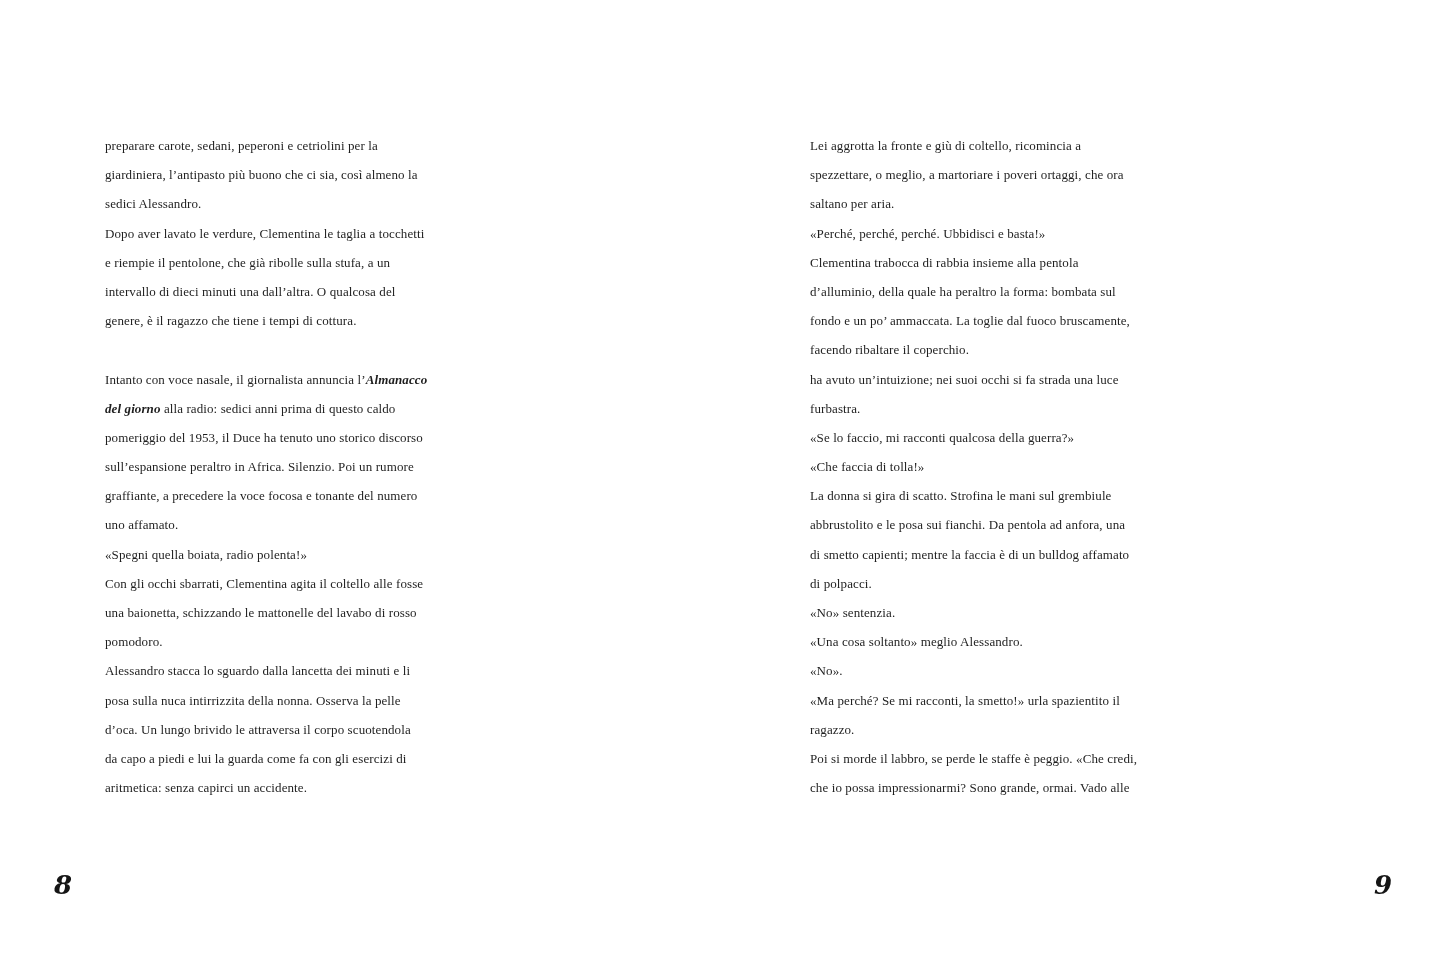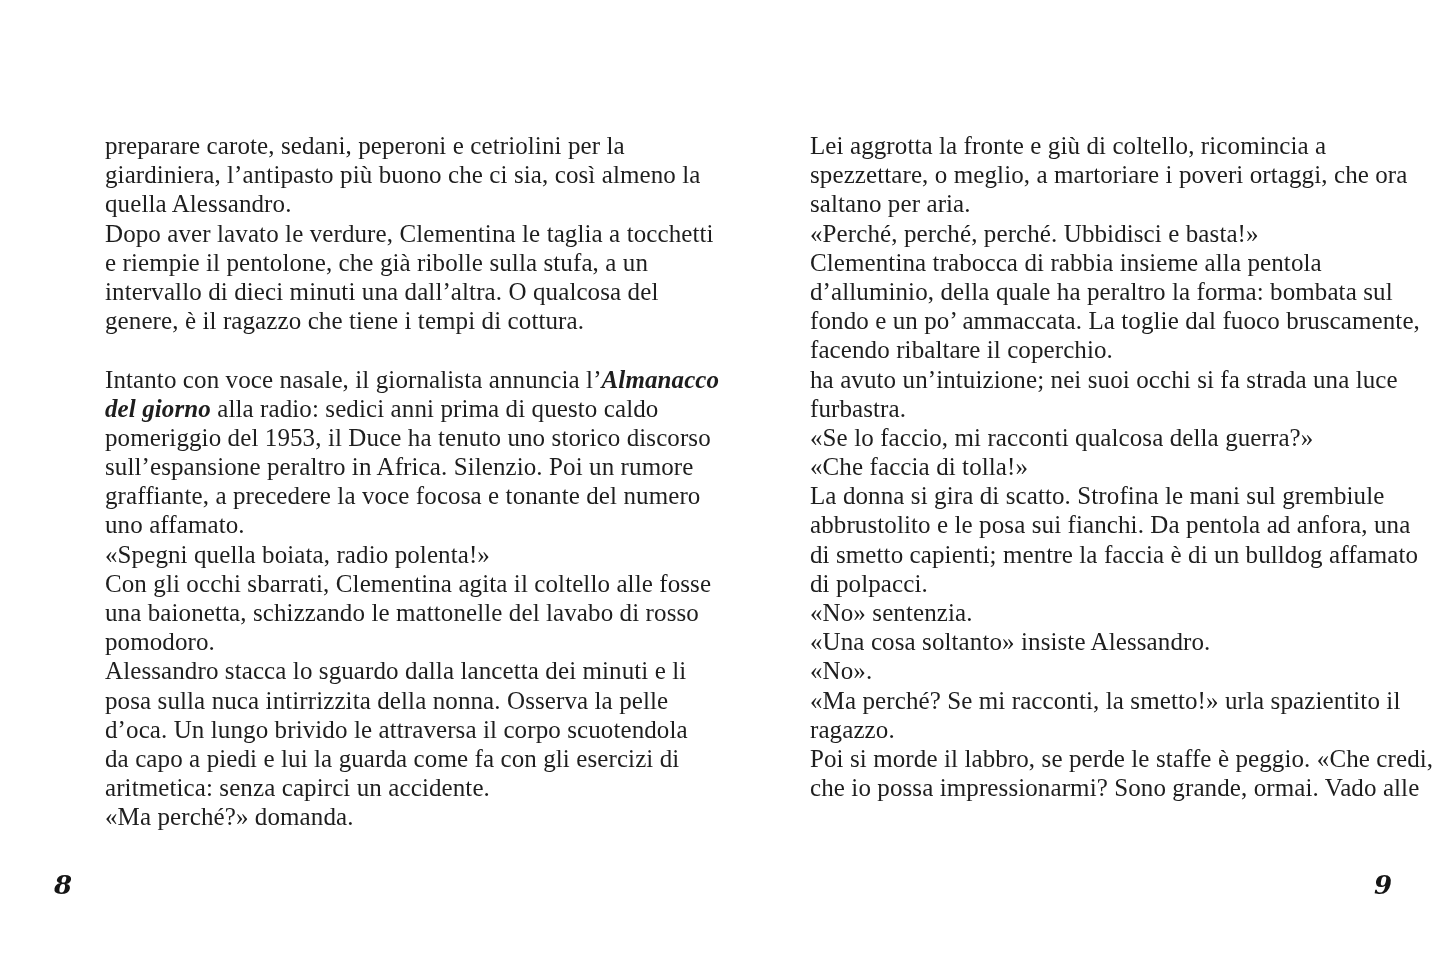--- a/index.html
+++ b/index.html
@@ -22,21 +22,21 @@
   .page {
     position: absolute;
     top: 0;
     height: 100%;
   }
   .page-left  { left: 0; width: 722px; }
   .page-right { left: 722px; width: 723px; }
   .text-block {
     position: absolute;
     top: 131px;
-    font-size: 25px;
+    font-size: 13px;
     line-height: 29.2px;
     letter-spacing: 0.1px;
     white-space: nowrap;
   }
   .page-left .text-block  { left: 105px; width: 580px; }
   .page-right .text-block { left: 88px;  width: 580px; }
   .line { height: 29.2px; }
   .italic { font-style: italic; font-weight: bold; }
   .page-number {
     position: absolute;
@@ -51,42 +51,41 @@
 </style>
 </head>
 <body>
 
 <div class="spread">
 
   <div class="page page-left">
     <div class="text-block">
         <div class="line"><span>preparare carote, sedani, peperoni e cetriolini per la</span></div>
         <div class="line"><span>giardiniera, l’antipasto più buono che ci sia, così almeno la</span></div>
-        <div class="line"><span>quella Alessandro.</span></div>
+        <div class="line"><span>sedici Alessandro.</span></div>
         <div class="line"><span>Dopo aver lavato le verdure, Clementina le taglia a tocchetti</span></div>
         <div class="line"><span>e riempie il pentolone, che già ribolle sulla stufa, a un</span></div>
         <div class="line"><span>intervallo di dieci minuti una dall’altra. O qualcosa del</span></div>
         <div class="line"><span>genere, è il ragazzo che tiene i tempi di cottura.</span></div>
         <div class="line">&nbsp;</div>
         <div class="line"><span>Intanto con voce nasale, il giornalista annuncia l’</span><span class="italic">Almanacco</span></div>
         <div class="line"><span class="italic">del giorno</span><span> alla radio: sedici anni prima di questo caldo</span></div>
         <div class="line"><span>pomeriggio del 1953, il Duce ha tenuto uno storico discorso</span></div>
         <div class="line"><span>sull’espansione peraltro in Africa. Silenzio. Poi un rumore</span></div>
         <div class="line"><span>graffiante, a precedere la voce focosa e tonante del numero</span></div>
         <div class="line"><span>uno affamato.</span></div>
         <div class="line"><span>«Spegni quella boiata, radio polenta!»</span></div>
         <div class="line"><span>Con gli occhi sbarrati, Clementina agita il coltello alle fosse</span></div>
         <div class="line"><span>una baionetta, schizzando le mattonelle del lavabo di rosso</span></div>
         <div class="line"><span>pomodoro.</span></div>
         <div class="line"><span>Alessandro stacca lo sguardo dalla lancetta dei minuti e li</span></div>
         <div class="line"><span>posa sulla nuca intirrizzita della nonna. Osserva la pelle</span></div>
         <div class="line"><span>d’oca. Un lungo brivido le attraversa il corpo scuotendola</span></div>
         <div class="line"><span>da capo a piedi e lui la guarda come fa con gli esercizi di</span></div>
         <div class="line"><span>aritmetica: senza capirci un accidente.</span></div>
-        <div class="line"><span>«Ma perché?» domanda.</span></div>
       </div>
     <div class="page-number">8</div>
   </div>
 
   <div class="page page-right">
     <div class="text-block">
         <div class="line"><span>Lei aggrotta la fronte e giù di coltello, ricomincia a</span></div>
         <div class="line"><span>spezzettare, o meglio, a martoriare i poveri ortaggi, che ora</span></div>
         <div class="line"><span>saltano per aria.</span></div>
         <div class="line"><span>«Perché, perché, perché. Ubbidisci e basta!»</span></div>
@@ -96,21 +95,21 @@
         <div class="line"><span>facendo ribaltare il coperchio.</span></div>
         <div class="line"><span>ha avuto un’intuizione; nei suoi occhi si fa strada una luce</span></div>
         <div class="line"><span>furbastra.</span></div>
         <div class="line"><span>«Se lo faccio, mi racconti qualcosa della guerra?»</span></div>
         <div class="line"><span>«Che faccia di tolla!»</span></div>
         <div class="line"><span>La donna si gira di scatto. Strofina le mani sul grembiule</span></div>
         <div class="line"><span>abbrustolito e le posa sui fianchi. Da pentola ad anfora, una</span></div>
         <div class="line"><span>di smetto capienti; mentre la faccia è di un bulldog affamato</span></div>
         <div class="line"><span>di polpacci.</span></div>
         <div class="line"><span>«No» sentenzia.</span></div>
-        <div class="line"><span>«Una cosa soltanto» insiste Alessandro.</span></div>
+        <div class="line"><span>«Una cosa soltanto» meglio Alessandro.</span></div>
         <div class="line"><span>«No».</span></div>
         <div class="line"><span>«Ma perché? Se mi racconti, la smetto!» urla spazientito il</span></div>
         <div class="line"><span>ragazzo.</span></div>
         <div class="line"><span>Poi si morde il labbro, se perde le staffe è peggio. «Che credi,</span></div>
         <div class="line"><span>che io possa impressionarmi? Sono grande, ormai. Vado alle</span></div>
       </div>
     <div class="page-number">9</div>
   </div>
 
 </div>

